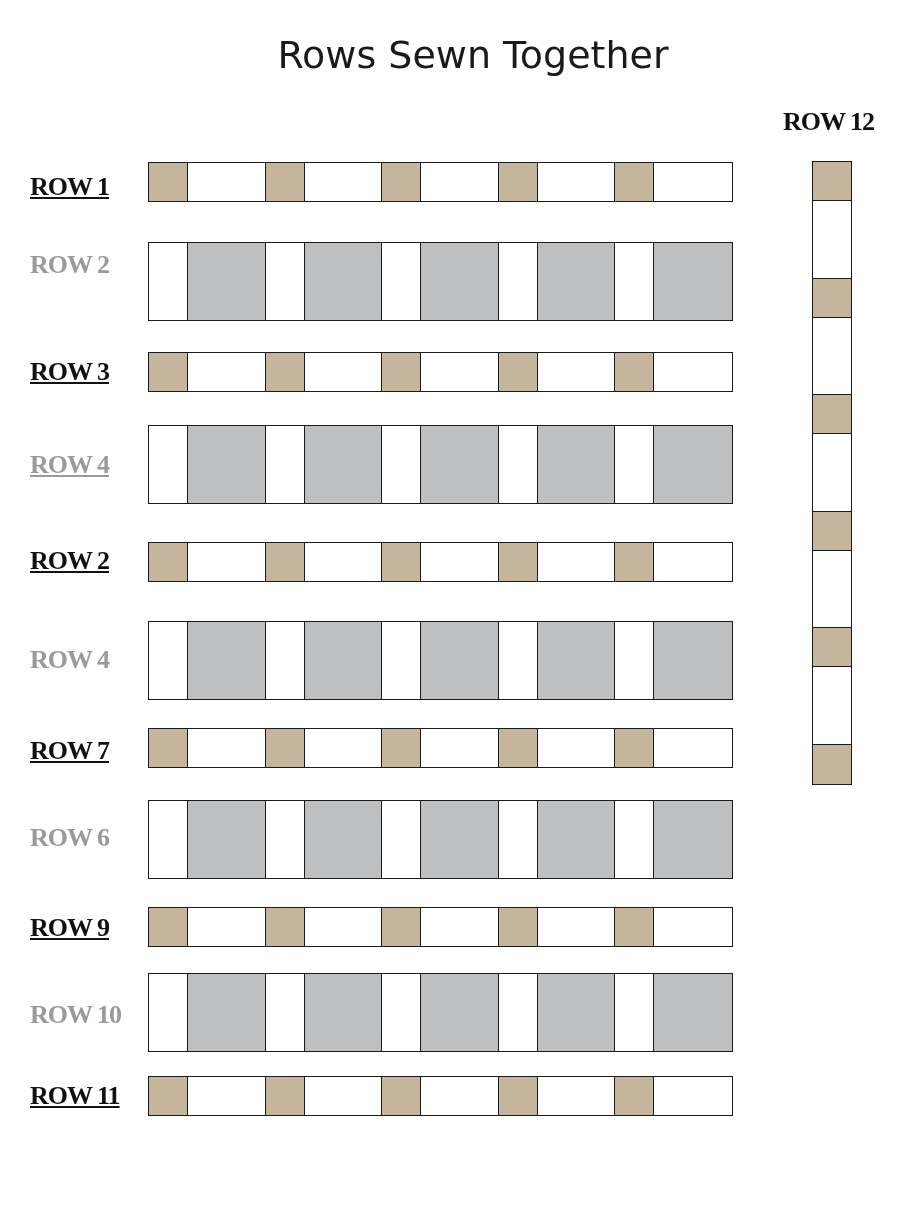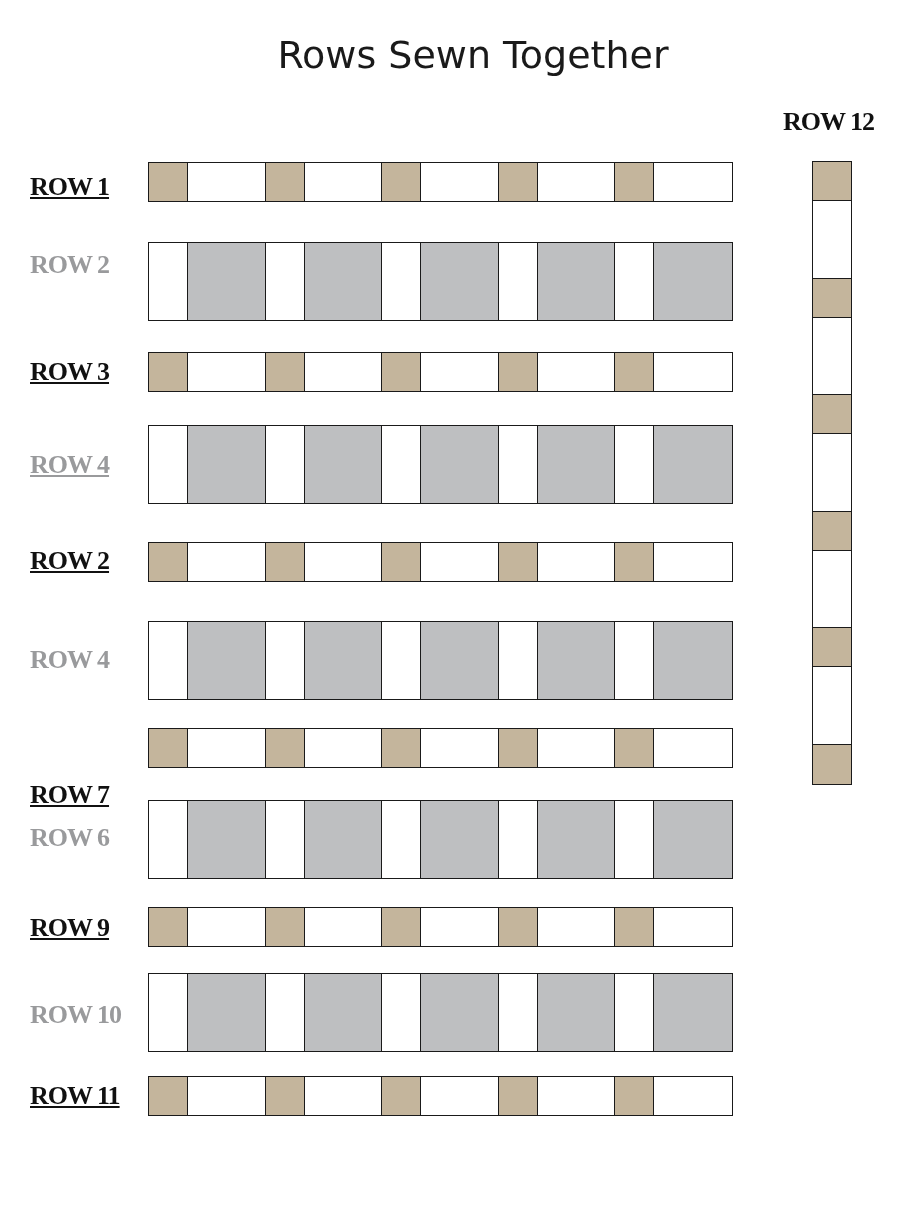--- a/index.html
+++ b/index.html
@@ -114,21 +114,21 @@
       <div class="seg big" style="background: rgb(190, 191, 193);"></div>
       <div class="seg small" style="background: rgb(255, 255, 255);"></div>
       <div class="seg big" style="background: rgb(190, 191, 193);"></div>
       <div class="seg small" style="background: rgb(255, 255, 255);"></div>
       <div class="seg big" style="background: rgb(190, 191, 193);"></div>
       <div class="seg small" style="background: rgb(255, 255, 255);"></div>
       <div class="seg big" style="background: rgb(190, 191, 193);"></div>
       <div class="seg small" style="background: rgb(255, 255, 255);"></div>
       <div class="seg big" style="background: rgb(190, 191, 193);"></div>
     </div>
-    <div class="row-label dark" style="top: 738px; margin-top: 44px;">ROW 7</div>
+    <div class="row-label dark" style="top: 738px;">ROW 7</div>
     <div class="strip" style="top: 728px; height: 40px;">
       <div class="seg small" style="background: rgb(196, 181, 156);"></div>
       <div class="seg big" style="background: rgb(255, 255, 255);"></div>
       <div class="seg small" style="background: rgb(196, 181, 156);"></div>
       <div class="seg big" style="background: rgb(255, 255, 255);"></div>
       <div class="seg small" style="background: rgb(196, 181, 156);"></div>
       <div class="seg big" style="background: rgb(255, 255, 255);"></div>
       <div class="seg small" style="background: rgb(196, 181, 156);"></div>
       <div class="seg big" style="background: rgb(255, 255, 255);"></div>
       <div class="seg small" style="background: rgb(196, 181, 156);"></div>

